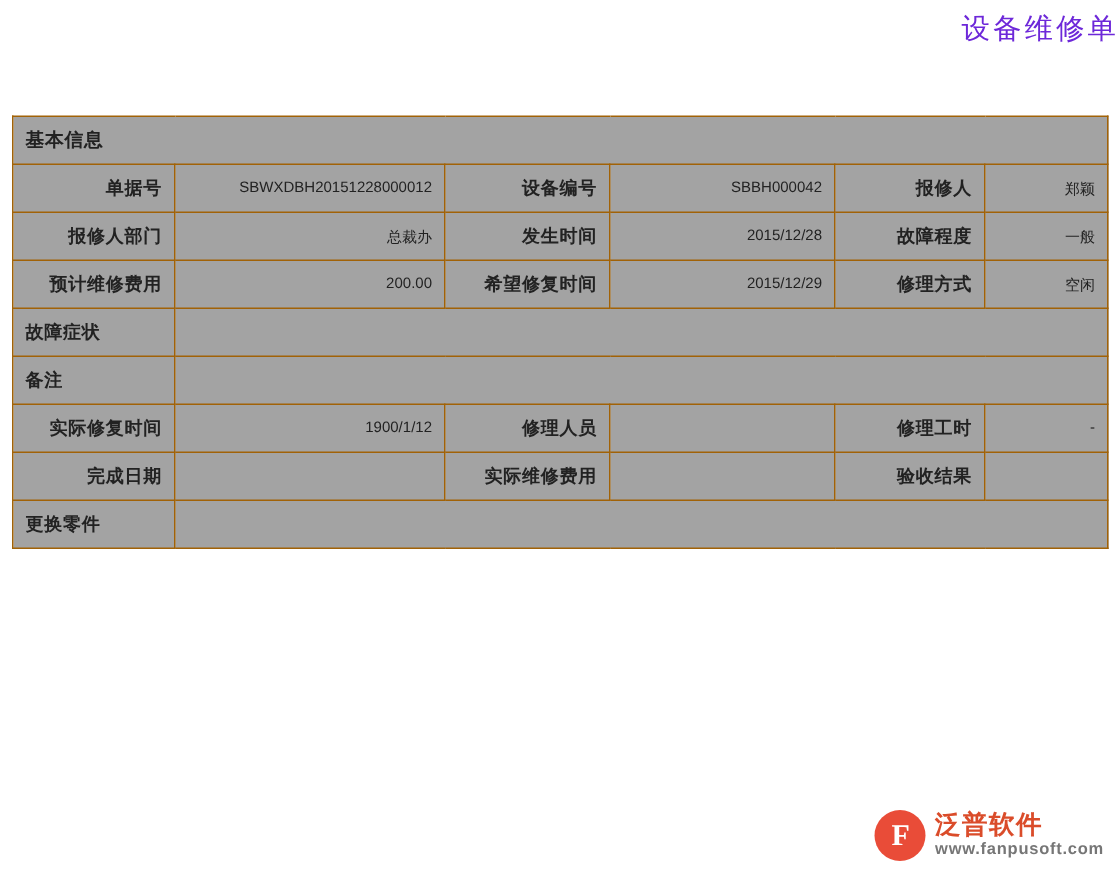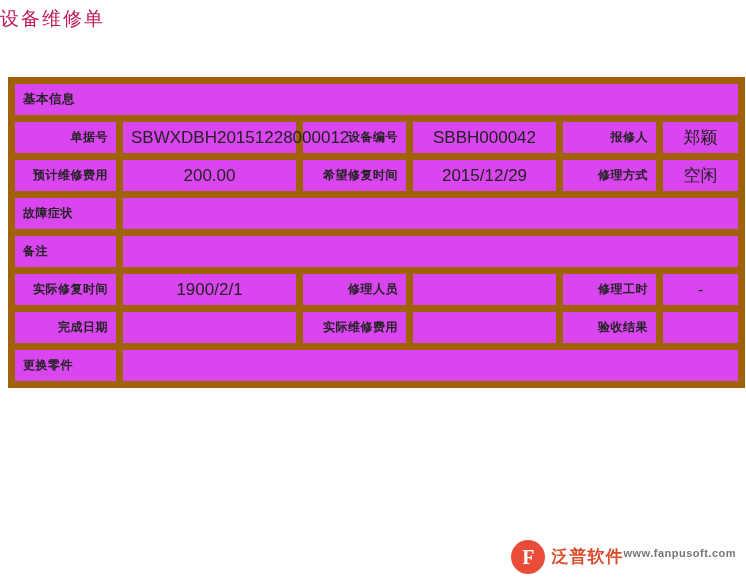--- a/index.html
+++ b/index.html
@@ -9,64 +9,64 @@
   body {
     width: 746px;
     height: 582px;
     background: #ffffff;
     font-family: "Liberation Sans", sans-serif;
     color: #1a1a1a;
     position: relative;
     overflow: hidden;
   }
   .page-title {
-    text-align: left;
+    text-align: right;
     font-size: 19px;
-    color: #be185d;
+    color: #6d28d9;
     font-weight: normal;
     letter-spacing: 2px;
     padding-top: 6px;
     padding-bottom: 2px;
     font-family: "DejaVu Sans", sans-serif;
   }
   .doc-wrap {
     position: absolute;
     left: 8px;
     top: 77px;
     width: 730px;
   }
   table.form {
     border-collapse: collapse;
     width: 730px;
     table-layout: fixed;
     font-size: 12px;
   }
   table.form td {
-    border: 7px solid #a16207;
+    border: 1px solid #a16207;
     padding: 0 8px;
     height: 31px;
     vertical-align: middle;
     color: #222222;
-    background: #d946ef;
+    background: #a3a3a3;
   }
   td.section {
     font-weight: bold;
     background: #ffffff;
     height: 29px;
     font-size: 12.5px;
     letter-spacing: 0.5px;
   }
   td.lbl {
     font-weight: bold;
     text-align: right;
     letter-spacing: 0.5px;
   }
   td.val {
-    text-align: center;
-    font-size: 17px;
+    text-align: right;
+    font-size: 10px;
     color: #333333;
   }
   td.tall {
     height: 52px;
     vertical-align: middle;
   }
   td.tall-lbl {
     height: 52px;
     font-weight: bold;
     text-align: left;
@@ -92,21 +92,21 @@
     color: #ffffff;
     font-size: 20px;
     font-weight: bold;
     display: flex;
     align-items: center;
     justify-content: center;
     font-family: "Liberation Serif", serif;
   }
   .wm-text {
     display: flex;
-    flex-direction: row;
+    flex-direction: column;
     line-height: 1.15;
   }
   .wm-cn {
     font-size: 17px;
     font-weight: bold;
     color: #d9431f;
     letter-spacing: 1px;
     font-family: "DejaVu Sans", sans-serif;
   }
   .wm-en {
@@ -137,38 +137,46 @@
       </tr>
       <tr>
         <td class="lbl">单据号</td>
         <td class="val">SBWXDBH20151228000012</td>
         <td class="lbl">设备编号</td>
         <td class="val">SBBH000042</td>
         <td class="lbl">报修人</td>
         <td class="val">郑颖</td>
       </tr>
       <tr>
+        <td class="lbl">报修人部门</td>
+        <td class="val">总裁办</td>
+        <td class="lbl">发生时间</td>
+        <td class="val">2015/12/28</td>
+        <td class="lbl">故障程度</td>
+        <td class="val">一般</td>
+      </tr>
+      <tr>
         <td class="lbl">预计维修费用</td>
         <td class="val">200.00</td>
         <td class="lbl">希望修复时间</td>
         <td class="val">2015/12/29</td>
         <td class="lbl">修理方式</td>
         <td class="val">空闲</td>
       </tr>
       <tr>
         <td class="tall-lbl">故障症状</td>
         <td class="tall val" colspan="5"></td>
       </tr>
       <tr>
         <td class="tall-lbl">备注</td>
         <td class="tall val" colspan="5"></td>
       </tr>
       <tr>
         <td class="lbl">实际修复时间</td>
-        <td class="val">1900/2/1</td>
+        <td class="val">1900/1/12</td>
         <td class="lbl">修理人员</td>
         <td class="val"></td>
         <td class="lbl">修理工时</td>
         <td class="val">-</td>
       </tr>
       <tr>
         <td class="lbl">完成日期</td>
         <td class="val"></td>
         <td class="lbl">实际维修费用</td>
         <td class="val"></td>

